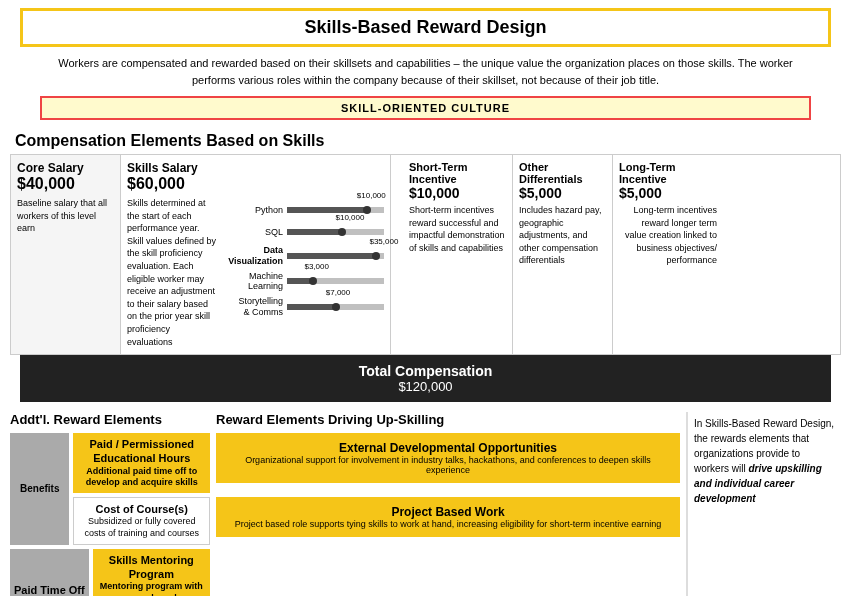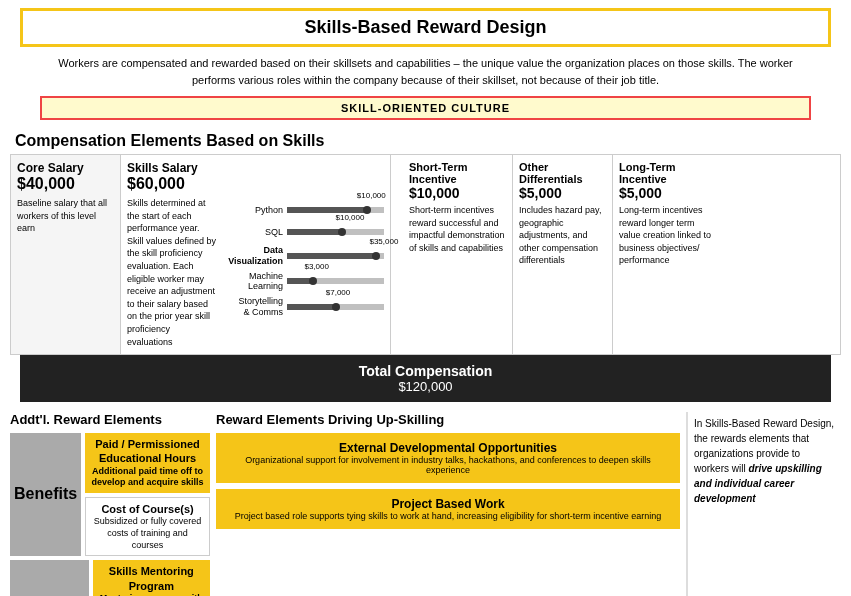--- a/index.html
+++ b/index.html
@@ -187,20 +187,21 @@
       font-size: 11px;
     }
     .long-term-amount {
       font-size: 14px;
       font-weight: bold;
     }
     .long-term-desc {
       font-size: 9px;
       line-height: 1.4;
       margin-top: 3px;
+      text-align: right;
     }
 
     
     .total-comp-bar {
       background: #222;
       color: #fff;
       text-align: center;
       padding: 8px;
       margin: 0 10px;
     }
@@ -298,21 +299,21 @@
       font-size: 9px;
     }
 
     
     .upskill-section {
       flex: 1;
     }
     .upskill-items {
       display: flex;
       flex-direction: column;
-      gap: 6px;
+      gap: 14px;
     }
     .upskill-item {
       background: #f5c518;
       padding: 8px 10px;
       text-align: center;
     }
     .upskill-item .item-title {
       font-weight: bold;
       font-size: 12px;
     }
@@ -445,21 +446,21 @@
     <div class="total-comp-amount">$120,000</div>
   </div>
 </div>
 
 <div class="bottom-section">
 
   <div class="addtl-section">
     <div class="section-title">Addt'l. Reward Elements</div>
 
     <div class="benefits-row">
-      <div class="row-label" style="min-width:48px; font-size:16px; background:#aaa; padding:6px 4px; font-weight:bold; text-align:center; display:flex; align-items:center; justify-content:center;">Benefits</div>
+      <div class="row-label" style="min-width:48px; font-size:10px; background:#aaa; padding:6px 10px; font-weight:bold; text-align:center; display:flex; align-items:center; justify-content:center;">Benefits</div>
       <div class="addtl-items">
 
         <div class="addtl-item-yellow">
           <div class="item-title">Paid / Permissioned Educational Hours</div>
           <div class="item-desc">Additional paid time off to develop and acquire skills</div>
         </div>
 
         <div class="addtl-item-white" style="border:1px solid #ccc; background:#fff;">
           <div class="item-title">Cost of Course(s)</div>
           <div class="item-desc">Subsidized or fully covered costs of training and courses</div>

